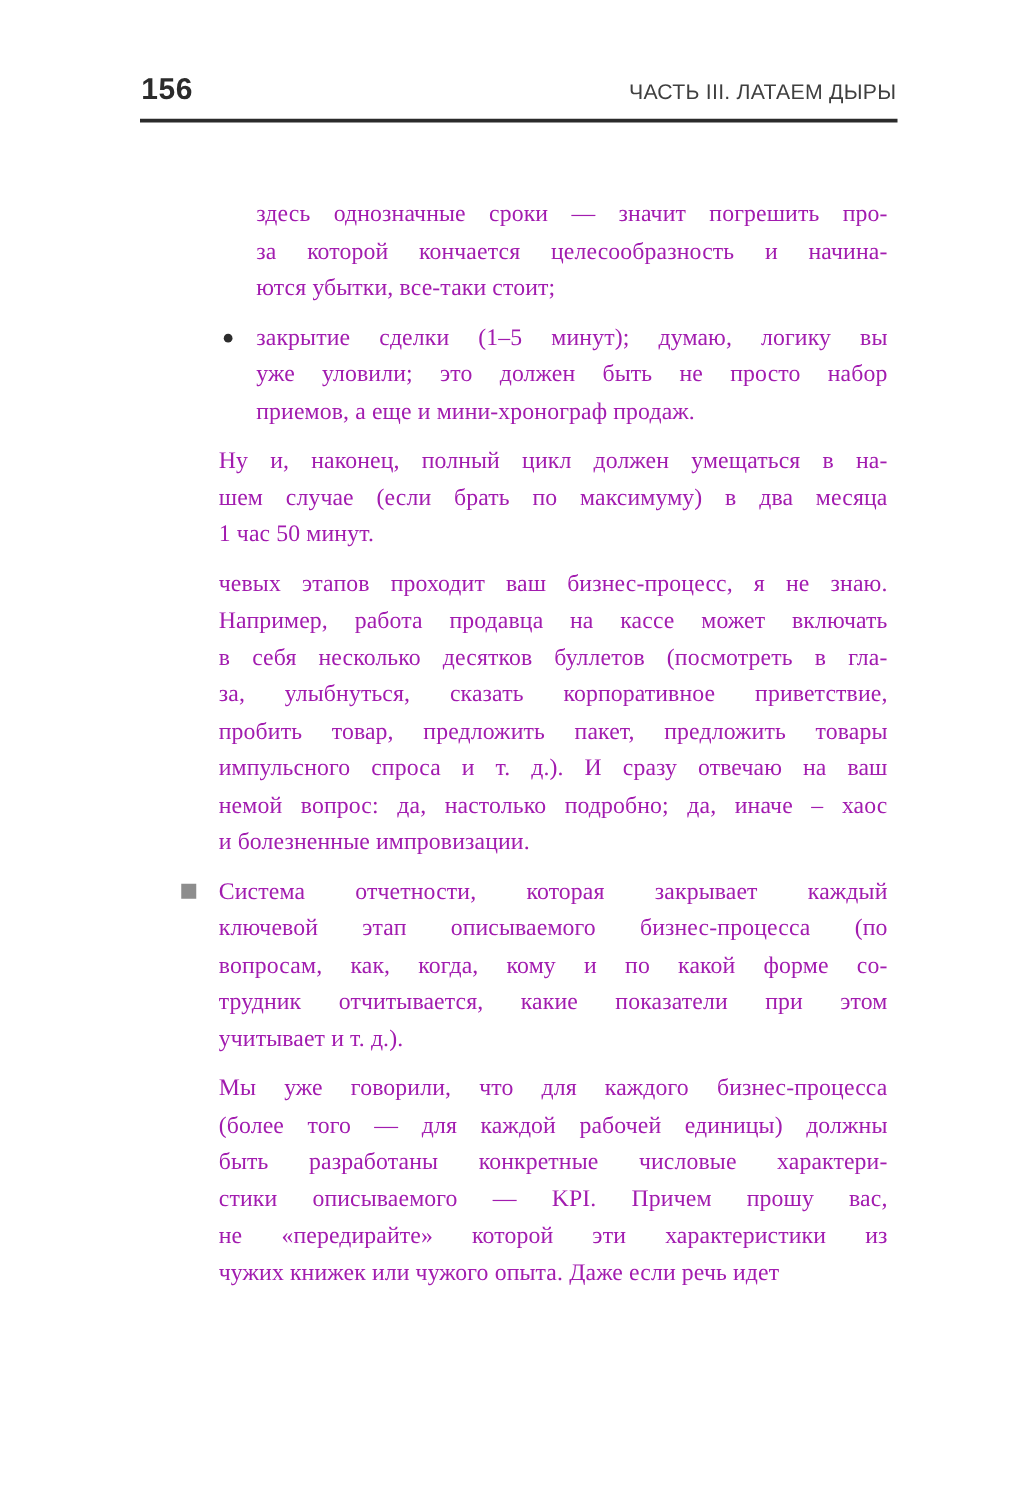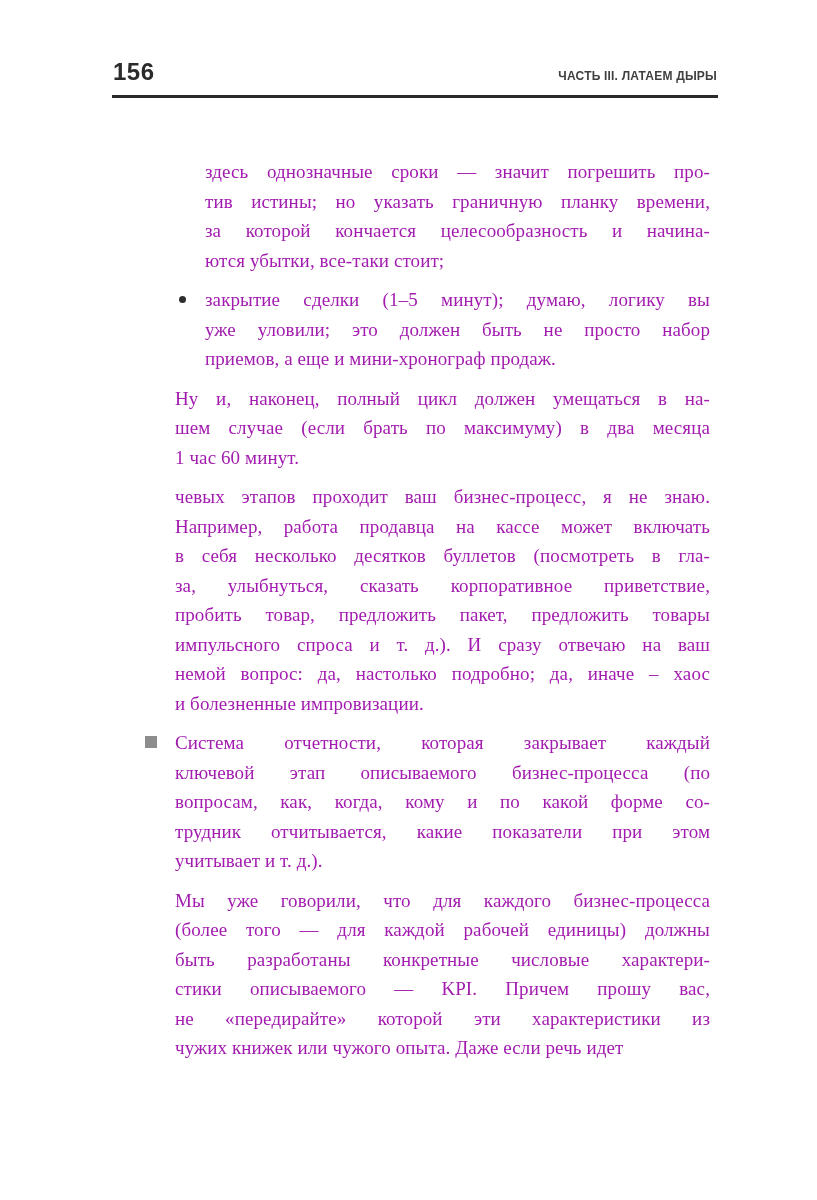--- a/index.html
+++ b/index.html
@@ -24,22 +24,22 @@
     gap: 48px;
   }
   .pagenum {
     font-size: 24px;
     font-weight: 700;
     letter-spacing: 0.5px;
     color: #2b2b2b;
     line-height: 1;
   }
   .runtitle {
-    font-size: 12px;
-    font-weight: 700;
+    font-size: 17px;
+    font-weight: 400;
     letter-spacing: 0.2px;
     color: #3f3f3f;
     line-height: 1;
   }
   .headrule {
     position: absolute;
     left: 112px;
     right: 99px;
     top: 95px;
     height: 2.5px;
@@ -90,34 +90,33 @@
 
 <div class="page">
   <div class="pagehead">
     <span class="pagenum">156</span>
     <span class="runtitle">ЧАСТЬ III. ЛАТАЕМ ДЫРЫ</span>
   </div>
   <div class="headrule"></div>
   <div class="bodycol">
       <div class="block bullet-cont">
         <div class="line">здесь однозначные сроки — значит погрешить про-</div>
-        <div class="line">тив истины; но указать граничную планку времени,</div>
         <div class="line">за которой кончается целесообразность и начина-</div>
         <div class="line last">ются убытки, все-таки стоит;</div>
       </div>
       <div class="block bullet">
         <span class="marker round-marker"></span>
         <div class="line">закрытие сделки (1–5 минут); думаю, логику вы</div>
         <div class="line">уже уловили; это должен быть не просто набор</div>
         <div class="line last">приемов, а еще и мини-хронограф продаж.</div>
       </div>
       <div class="block para">
         <div class="line">Ну и, наконец, полный цикл должен умещаться в на-</div>
         <div class="line">шем случае (если брать по максимуму) в два месяца</div>
-        <div class="line last">1 час 60 минут.</div>
+        <div class="line last">1 час 50 минут.</div>
       </div>
       <div class="block para">
         <div class="line">чевых этапов проходит ваш бизнес-процесс, я не знаю.</div>
         <div class="line">Например, работа продавца на кассе может включать</div>
         <div class="line">в себя несколько десятков буллетов (посмотреть в гла-</div>
         <div class="line">за, улыбнуться, сказать корпоративное приветствие,</div>
         <div class="line">пробить товар, предложить пакет, предложить товары</div>
         <div class="line">импульсного спроса и т. д.). И сразу отвечаю на ваш</div>
         <div class="line">немой вопрос: да, настолько подробно; да, иначе – хаос</div>
         <div class="line last">и болезненные импровизации.</div>

